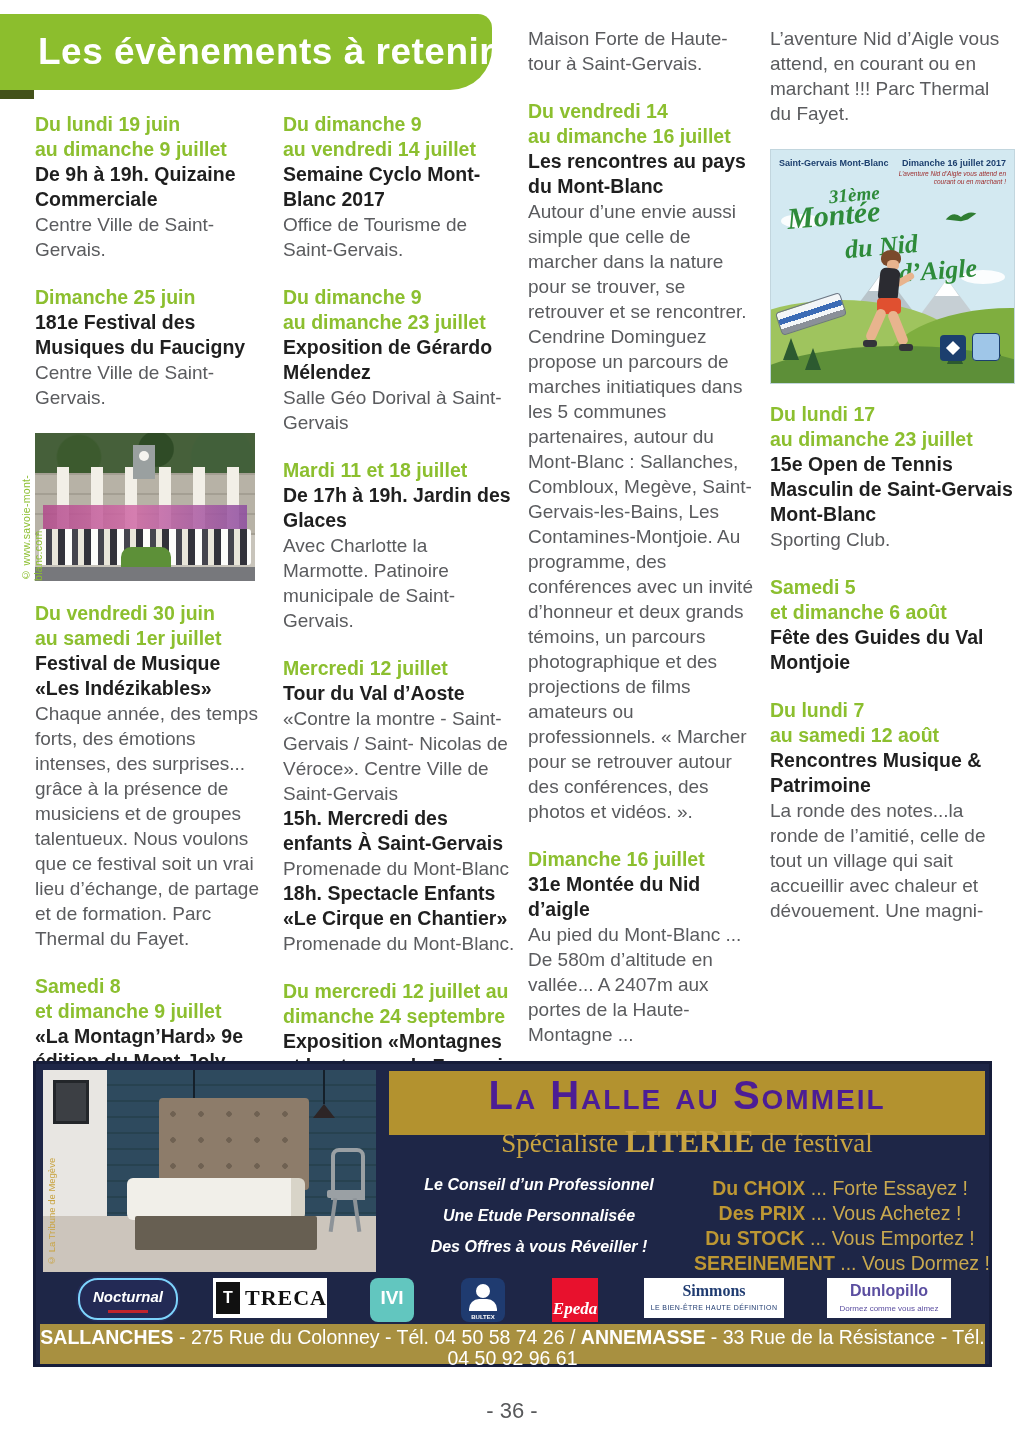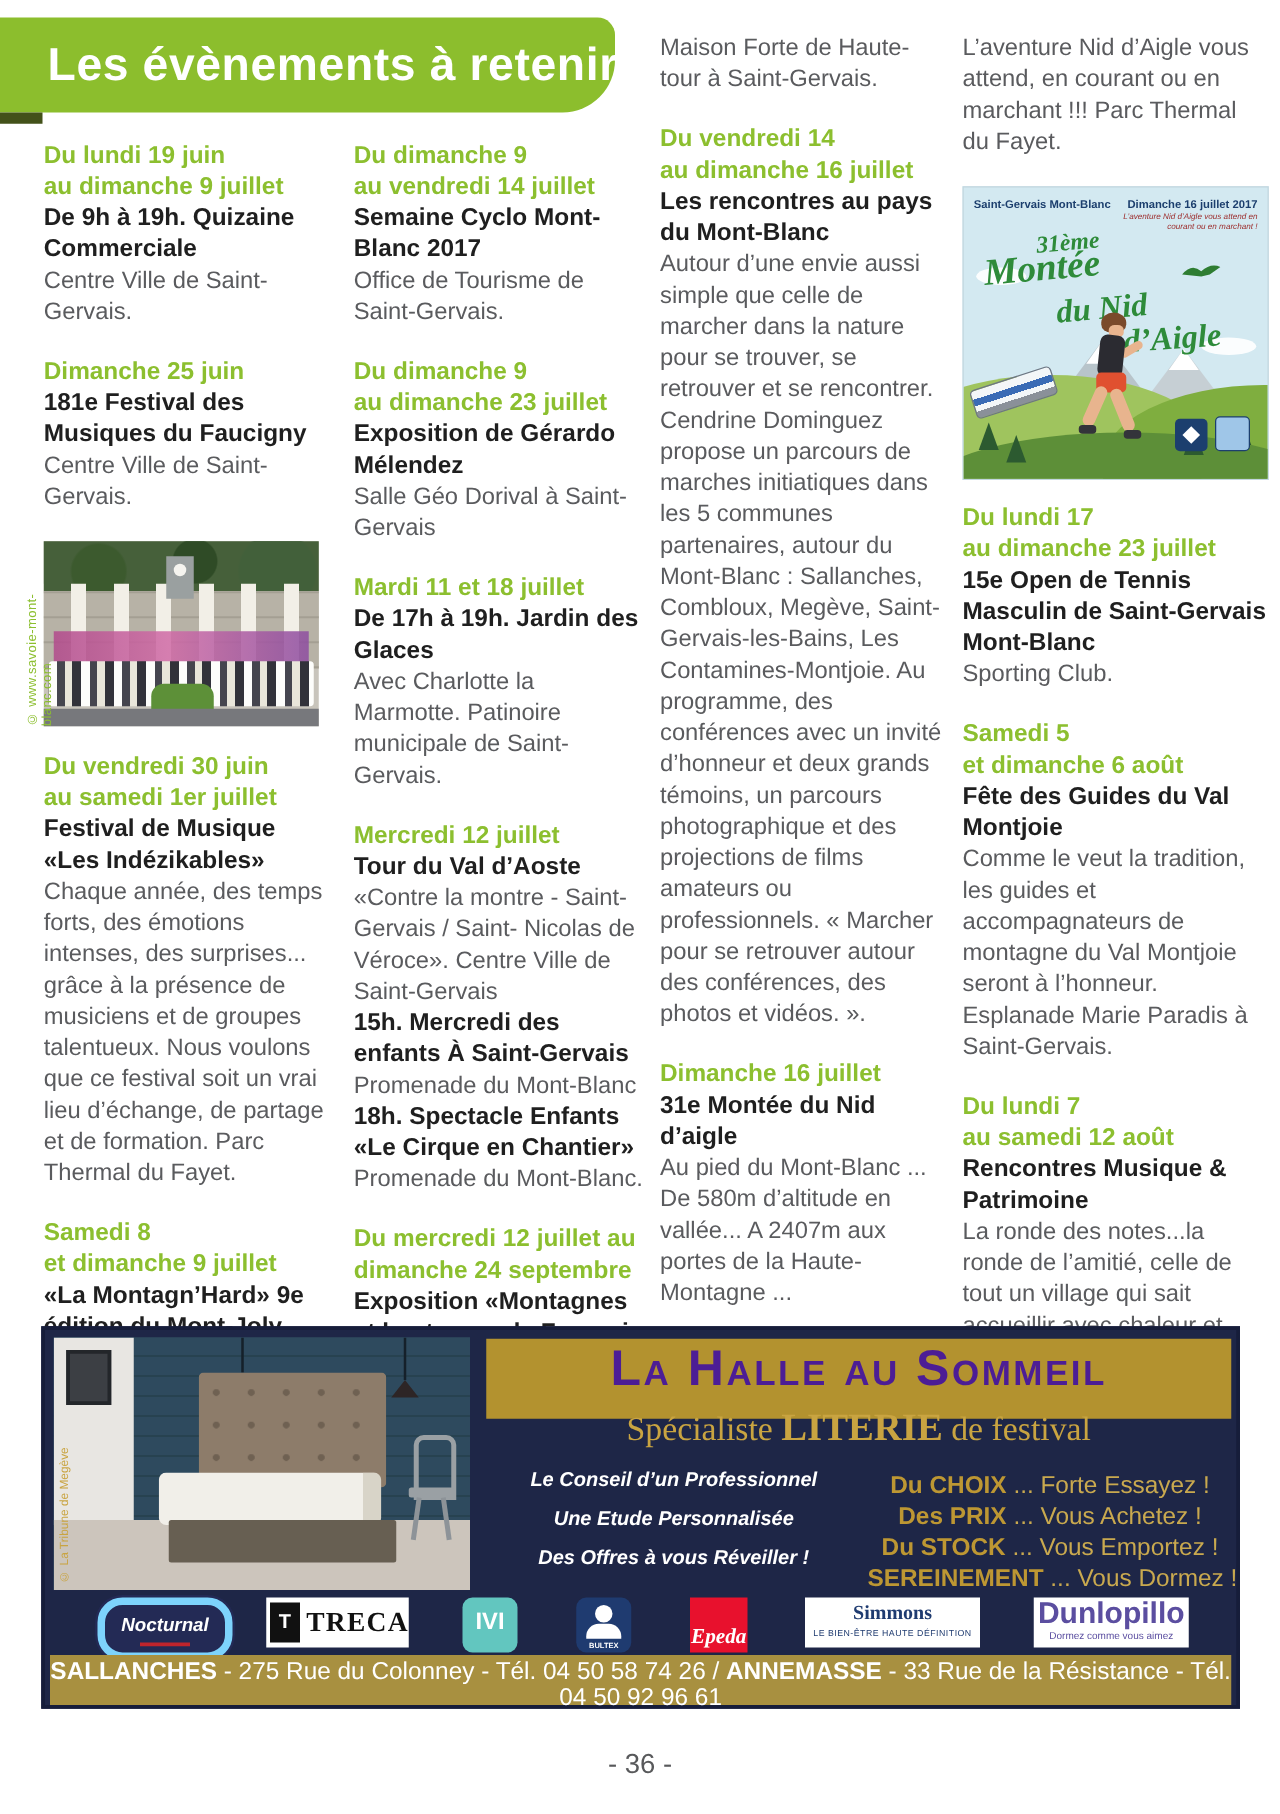--- a/index.html
+++ b/index.html
@@ -116,41 +116,41 @@
   .adsub .em{font-weight:700;font-size:31px;}
   .promises{position:absolute;left:353px;top:112px;width:300px;text-align:center;}
   .promise{color:#ffffff;font-style:italic;font-weight:700;font-size:16px;margin-bottom:13px;}
   .values{position:absolute;left:658px;top:112px;width:292px;text-align:center;}
   .valline{font-size:19.5px;line-height:25px;white-space:nowrap;}
   .valline .lead{color:#bd9733;font-weight:800;}
   .valline .tail{color:#c9a94f;}
 
   .logos{position:absolute;left:0;top:212px;width:100%;height:46px;}
   .logo{position:absolute;top:2px;}
-  .lg-nocturnal{left:42px;width:96px;height:38px;background:#232a55;border:6px solid #7dd3fc;border-radius:20px;
+  .lg-nocturnal{left:42px;width:96px;height:38px;background:#232a55;border:2px solid #7dd3fc;border-radius:20px;
                 box-shadow:0 0 0 2px #232a55;color:#ffffff;font-style:italic;font-weight:700;font-size:15px;
                 text-align:center;line-height:34px;}
   .lg-nocturnal .redline{position:absolute;left:28px;bottom:5px;width:40px;height:3px;background:#c0242c;}
   .lg-treca{left:177px;width:114px;height:40px;background:#ffffff;display:flex;align-items:center;}
   .lg-treca .sq{width:32px;height:32px;margin-left:3px;background:#111111;color:#ffffff;text-align:center;
                 line-height:32px;font-size:16px;font-weight:700;}
   .lg-treca .nm{color:#111111;font-family:"Liberation Serif",serif;font-weight:700;font-size:22px;margin-left:5px;letter-spacing:1px;}
   .lg-ivi{left:334px;width:44px;height:44px;background:#62c6bf;border-radius:8px;color:#ffffff;
           text-align:center;line-height:40px;font-weight:800;font-size:19px;}
   .lg-bultex{left:425px;width:44px;height:44px;background:#1f3b70;border-radius:8px;}
   .lg-bultex .head{position:absolute;left:15px;top:6px;width:14px;height:14px;border-radius:50%;background:#ffffff;}
   .lg-bultex .bodyy{position:absolute;left:8px;top:21px;width:28px;height:12px;border-radius:10px 10px 0 0;background:#ffffff;}
   .lg-bultex .tag{position:absolute;left:0;bottom:2px;width:100%;text-align:center;color:#ffffff;font-size:6px;font-weight:700;}
   .lg-epeda{left:516px;width:46px;height:44px;background:#e8112d;color:#ffffff;text-align:center;
             font-family:"Liberation Serif",serif;font-style:italic;font-weight:700;font-size:17px;line-height:62px;}
   .lg-simmons{left:608px;width:140px;height:40px;background:#ffffff;text-align:center;color:#1f3b70;}
   .lg-simmons .nm{font-family:"Liberation Serif",serif;font-weight:700;font-size:16px;line-height:26px;}
   .lg-simmons .tg{font-size:7px;letter-spacing:.4px;}
   .lg-dunlopillo{left:791px;width:124px;height:40px;background:#ffffff;text-align:center;color:#5b4ea0;}
-  .lg-dunlopillo .nm{font-weight:800;font-size:24px;line-height:26px;}
+  .lg-dunlopillo .nm{font-weight:800;font-size:16px;line-height:26px;}
   .lg-dunlopillo .tg{font-size:8px;}
 
   .addrbar{position:absolute;left:4px;top:260px;width:945px;height:40px;background:#a89040;color:#ffffff;
            text-align:center;padding-top:3px;box-sizing:border-box;}
   .addr1{font-size:19.5px;line-height:21px;}
   .addr1 .city{font-weight:700;}
   .addr2{font-size:19.5px;font-weight:700;line-height:19px;}
 
   .pageno{position:absolute;left:0;top:1398px;width:100%;text-align:center;color:#58595b;font-size:22px;}
 </style>
@@ -302,21 +302,20 @@
     <div class="block">
       <div class="date">Du lundi 17
 au dimanche 23 juillet</div>
       <div class="etitle">15e Open de Tennis Masculin de Saint-Gervais Mont-Blanc</div>
       <div class="ebody">Sporting Club.</div>
     </div>
     <div class="block">
       <div class="date">Samedi 5
 et dimanche 6 août</div>
       <div class="etitle">Fête des Guides du Val Montjoie</div>
-      <div class="ebody">Comme le veut la tradition, les guides et accompagnateurs de montagne du Val Montjoie seront à l’honneur. Esplanade Marie Paradis à Saint-Gervais.</div>
     </div>
     <div class="block">
       <div class="date">Du lundi 7
 au samedi 12 août</div>
       <div class="etitle">Rencontres Musique &amp; Patrimoine</div>
       <div class="ebody">La ronde des notes...la ronde de l’amitié, celle de tout un village qui sait accueillir avec chaleur et dévouement. Une magni-</div>
     </div>
   </div>
 
   <div class="ad">

